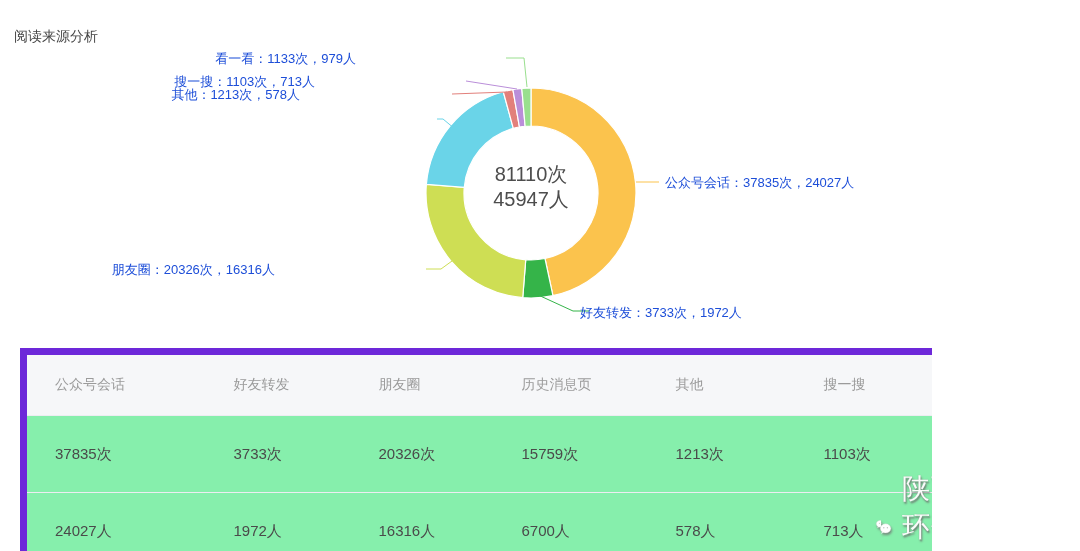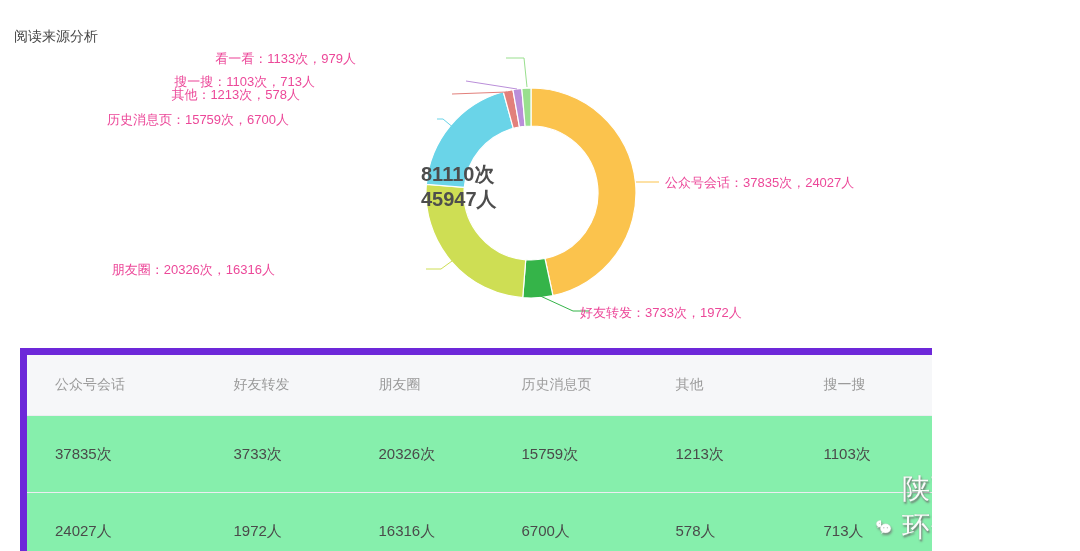--- a/index.html
+++ b/index.html
@@ -1,23 +1,23 @@
 <!DOCTYPE html>
 <html><head>
 <meta charset="utf-8">
 <style>
   html,body{margin:0;padding:0;background:#fff;}
   .page{position:relative;width:932px;height:551px;background:#fff;overflow:hidden;
         font-family:"Liberation Sans","DejaVu Sans",sans-serif;}
   .page-title{position:absolute;left:14px;top:28px;font-size:14px;color:#454545;}
   .chart-svg{position:absolute;left:0;top:0;}
-  .center-text{position:absolute;left:421px;top:162px;width:220px;text-align:left;pointer-events:none;font-weight:bold;}
+  .center-text{position:absolute;left:421px;top:162px;width:220px;text-align:center;pointer-events:none;}
   .center-text .big{font-size:20px;color:#4d4d4d;line-height:25px;}
   .center-text .caption{font-size:12px;color:#b5b5b5;margin-top:5px;}
-  .pie-label{position:absolute;font-size:13px;color:#ec4899;white-space:nowrap;text-align:center;}
+  .pie-label{position:absolute;font-size:13px;color:#1d4ed8;white-space:nowrap;text-align:center;}
   #lbl-top-stories{top:50px;right:576px;}
   #lbl-search{top:73px;right:617px;}
   #lbl-other{top:86px;right:632px;margin-left:32px;}
   #lbl-history{top:111px;right:643px;}
   #lbl-moments{top:261px;right:657px;}
   #lbl-session{top:174px;left:665px;}
   #lbl-forward{top:304px;left:580px;}
   table.stats{position:absolute;left:20px;top:348px;width:1028px;border-collapse:collapse;
               table-layout:fixed;border:7px solid #6d28d9;}
   table.stats th{height:44px;background:#f6f7f9;color:#9b9b9b;font-weight:normal;font-size:14px;
@@ -59,21 +59,20 @@
   </svg>
 
   <div class="center-text">
     <div class="big">81110次</div>
     <div class="big">45947人</div>
   </div>
 
   <div class="pie-label" id="lbl-top-stories">看一看：1133次，979人</div>
   <div class="pie-label" id="lbl-search">搜一搜：1103次，713人</div>
   <div class="pie-label" id="lbl-other">其他：1213次，578人</div>
-  <div class="pie-label" id="lbl-history">历史消息页：15759次，6700人</div>
   <div class="pie-label" id="lbl-moments">朋友圈：20326次，16316人</div>
   <div class="pie-label" id="lbl-session">公众号会话：37835次，24027人</div>
   <div class="pie-label" id="lbl-forward">好友转发：3733次，1972人</div>
 
   <table class="stats">
     <colgroup>
       <col style="width:182px">
         <col style="width:145px">
         <col style="width:143px">
       <col style="width:154px">

